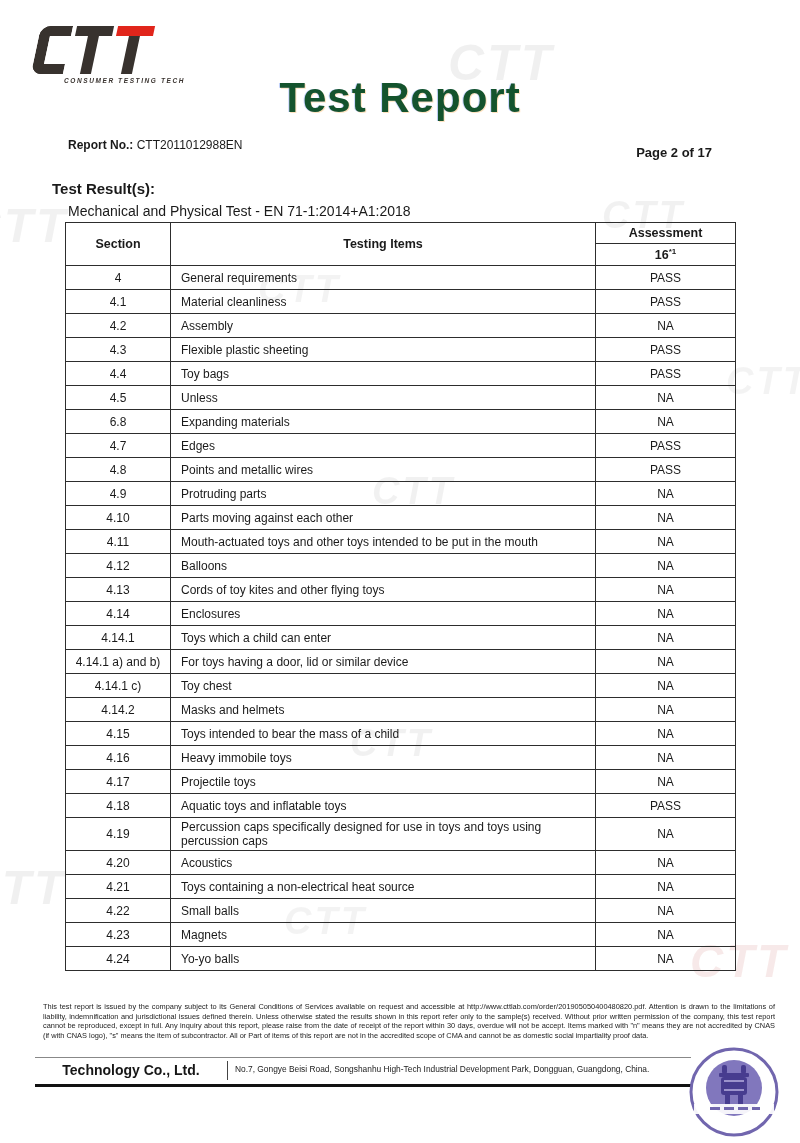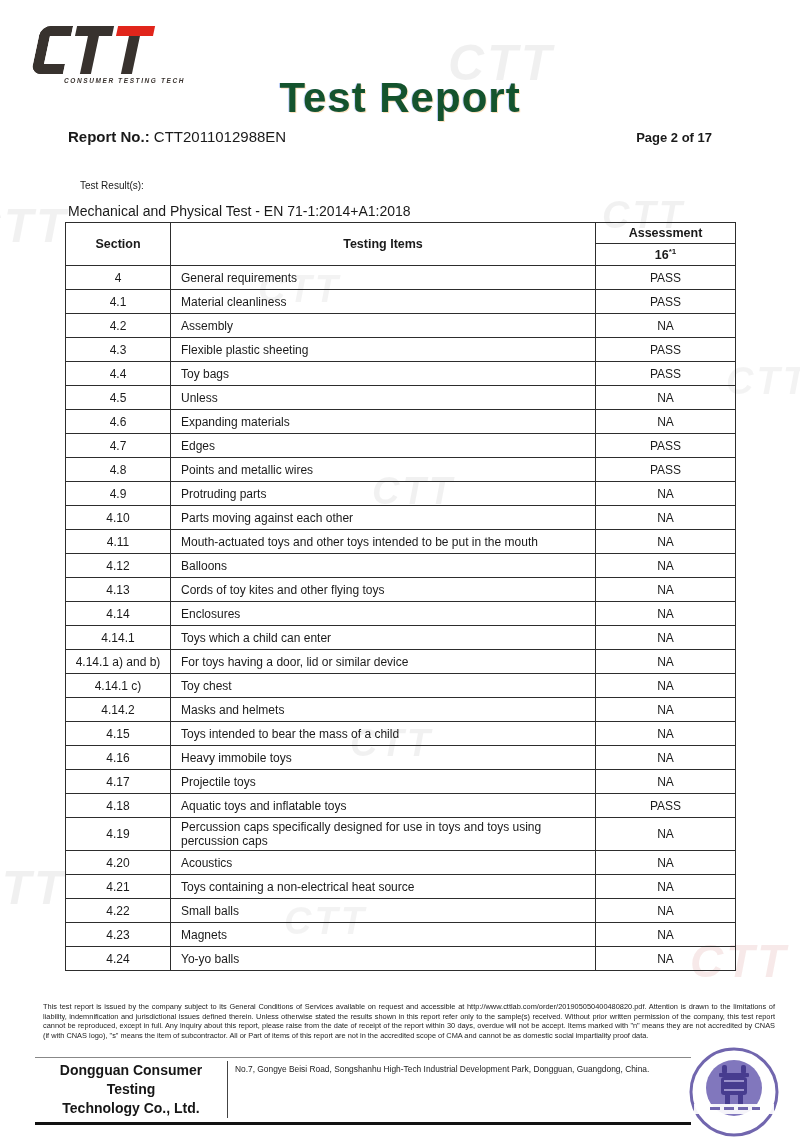--- a/index.html
+++ b/index.html
@@ -31,25 +31,25 @@
     margin:3px 0 0 34px; font-size:6.5px; font-weight:bold; font-style:italic;
     letter-spacing:1.6px; color:#38322e; white-space:nowrap;
   }
 
   
   .title {
     position:absolute; left:0; top:74px; width:800px; text-align:center;
     font-size:42px; font-weight:bold; letter-spacing:1px; color:#14532d;
     text-shadow:-1px 0 0 rgba(40,90,255,.25), 1px 1px 0 rgba(255,140,0,.25);
   }
-  .report-line { position:absolute; left:68px; top:128px; font-size:15px; }
+  .report-line { position:absolute; left:68px; top:138px; font-size:12px; }
   .report-line b { font-weight:bold; }
-  .page-no { position:absolute; right:88px; top:130px; font-size:13px; font-weight:bold; }
-
-  .result-heading { position:absolute; left:80px; top:180px; font-size:10px; font-weight:normal; }
+  .page-no { position:absolute; right:88px; top:145px; font-size:13px; font-weight:bold; }
+
+  .result-heading { position:absolute; left:52px; top:180px; font-size:15px; font-weight:bold; }
   .result-sub     { position:absolute; left:68px; top:203px; font-size:14px; }
 
   
   .tbl-wrap { position:absolute; left:65px; top:222px; width:670px; }
   table { border-collapse:collapse; width:100%; table-layout:fixed;padding-left:40px; }
   th, td { border:1.5px solid #2d2d2d; font-size:12px; }
   col.c-section { width:105px; }
   col.c-items   { width:425px; }
   col.c-assess  { width:140px; }
   th { font-size:12.5px; font-weight:bold; padding:3px 2px; }
@@ -168,21 +168,21 @@
     <td class="sec">4.4</td>
     <td class="itm">Toy bags</td>
     <td class="res">PASS</td>
   </tr>
         <tr>
     <td class="sec">4.5</td>
     <td class="itm">Unless</td>
     <td class="res">NA</td>
   </tr>
         <tr>
-    <td class="sec">4.6</td>
+    <td class="sec">6.8</td>
     <td class="itm">Expanding materials</td>
     <td class="res">NA</td>
   </tr>
         <tr>
     <td class="sec">4.7</td>
     <td class="itm">Edges</td>
     <td class="res">PASS</td>
   </tr>
         <tr>
     <td class="sec">4.8</td>
@@ -290,21 +290,20 @@
     <td class="res">NA</td>
   </tr>
       </tbody>
   </table>
 </div>
 
 <div class="disclaimer">This test report is issued by the company subject to its General Conditions of Services available on request and accessible at http://www.cttlab.com/order/201905050400480820.pdf. Attention is drawn to the limitations of liability, indemnification and jurisdictional issues defined therein. Unless otherwise stated the results shown in this report refer only to the sample(s) received. Without prior written permission of the company, this test report cannot be reproduced, except in full. Any inquiry about this report, please raise from the date of receipt of the report within 30 days, overdue will not be accept. Items marked with "n" means they are not accredited by CNAS (if with CNAS logo), "s" means the item of subcontractor. All or Part of items of this report are not in the accredited scope of CMA and cannot be as domestic social impartiality proof data.</div>
 
 <div class="footer-bar">
   <div class="company-name">
-    <span>Dongguan Consumer Testing</span>
     <span>Technology Co., Ltd.</span>
   </div>
   <div class="contact">
     <div class="contact-row">
         <span>No.7, Gongye Beisi Road, Songshanhu High-Tech Industrial Development Park, Dongguan, Guangdong, China.</span>
       </div>
   </div>
 </div>
 
 <div class="stamp">

